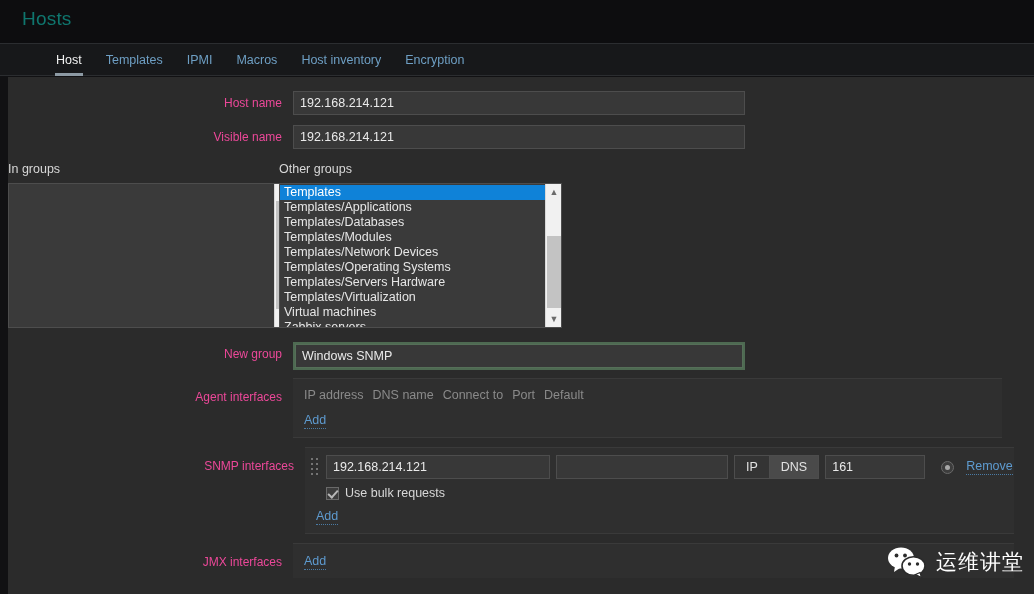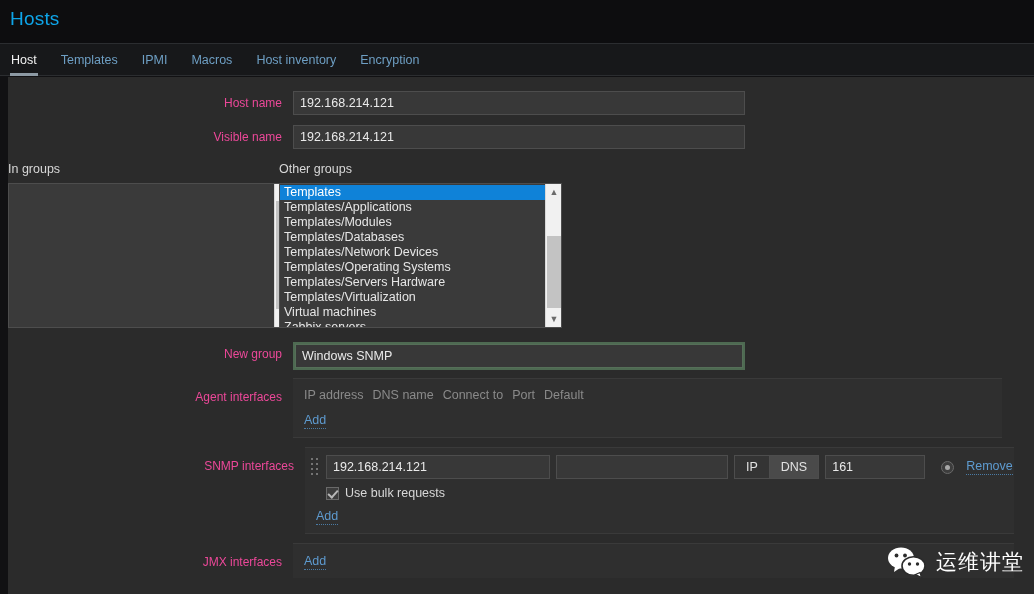--- a/index.html
+++ b/index.html
@@ -16,22 +16,22 @@
     background: #111113;
   }
 
   
   .header {
     position: absolute; left: 0; top: 0;
     width: 1034px; height: 43px;
     background: #0d0d0f;
   }
   .header-title {
-    position: absolute; left: 10px; top: 8px;
-    font-size: 19px; color: #0ea5e9;
+    position: absolute; left: 22px; top: 8px;
+    font-size: 19px; color: #0f766e;
     letter-spacing: .2px;
   }
 
   
   .tabbar {
     position: absolute; left: 0; top: 43px;
     width: 1034px; height: 33px;
     background: #17181a;
     border-top: 1px solid #2b2d30;
     border-bottom: 1px solid #2b2d30;
@@ -42,20 +42,21 @@
   }
   .tab {
     font-size: 12.5px; color: #6e9fc4;
     margin-right: 22px;
     padding: 8px 1px 9px 1px;
     cursor: pointer; white-space: nowrap;
     position: relative;
   }
   .tab.active {
     color: #f2f2f2;
+    margin-left: 45px;
   }
   .tab.active::after {
     content: "";
     position: absolute; left: 0; right: 0; bottom: 0;
     height: 3px; background: #8d9aa4;
   }
 
   
   .body {
     position: absolute; left: 8px; top: 77px;
@@ -337,22 +338,22 @@
             <div class="xbtn">◀</div>
             <div class="xbtn">▶</div>
           </div>
 
           <div class="grp-col">
             <div class="grp-cap">Other groups</div>
             <div class="listbox">
               <div class="list-items" id="other-groups-items">
                   <div class="list-item selected">Templates</div>
                   <div class="list-item">Templates/Applications</div>
+                  <div class="list-item">Templates/Databases</div>
                   <div class="list-item">Templates/Modules</div>
-                  <div class="list-item">Templates/Databases</div>
                   <div class="list-item">Templates/Network Devices</div>
                   <div class="list-item">Templates/Operating Systems</div>
                   <div class="list-item">Templates/Servers Hardware</div>
                   <div class="list-item">Templates/Virtualization</div>
                   <div class="list-item">Virtual machines</div>
                   <div class="list-item">Zabbix servers</div>
                 </div>
               <div class="sbar">
                 <div class="sbar-btn">▲</div>
                 <div class="sbar-thumb" style="top:52px;height:72px;"></div>

